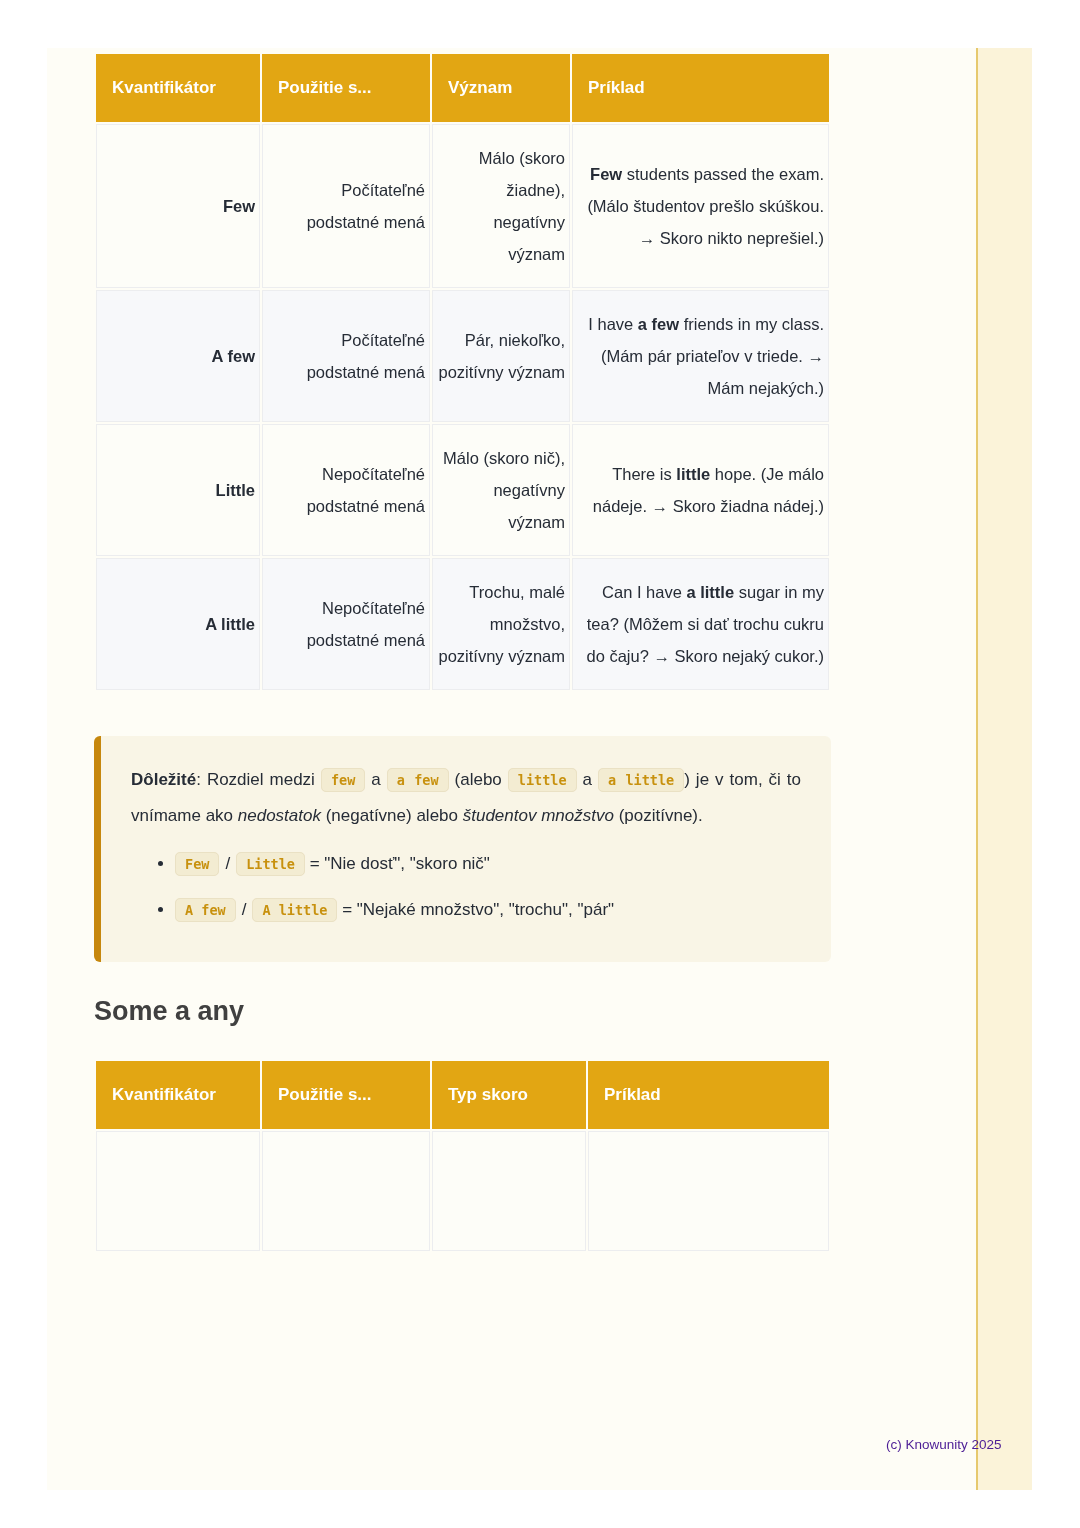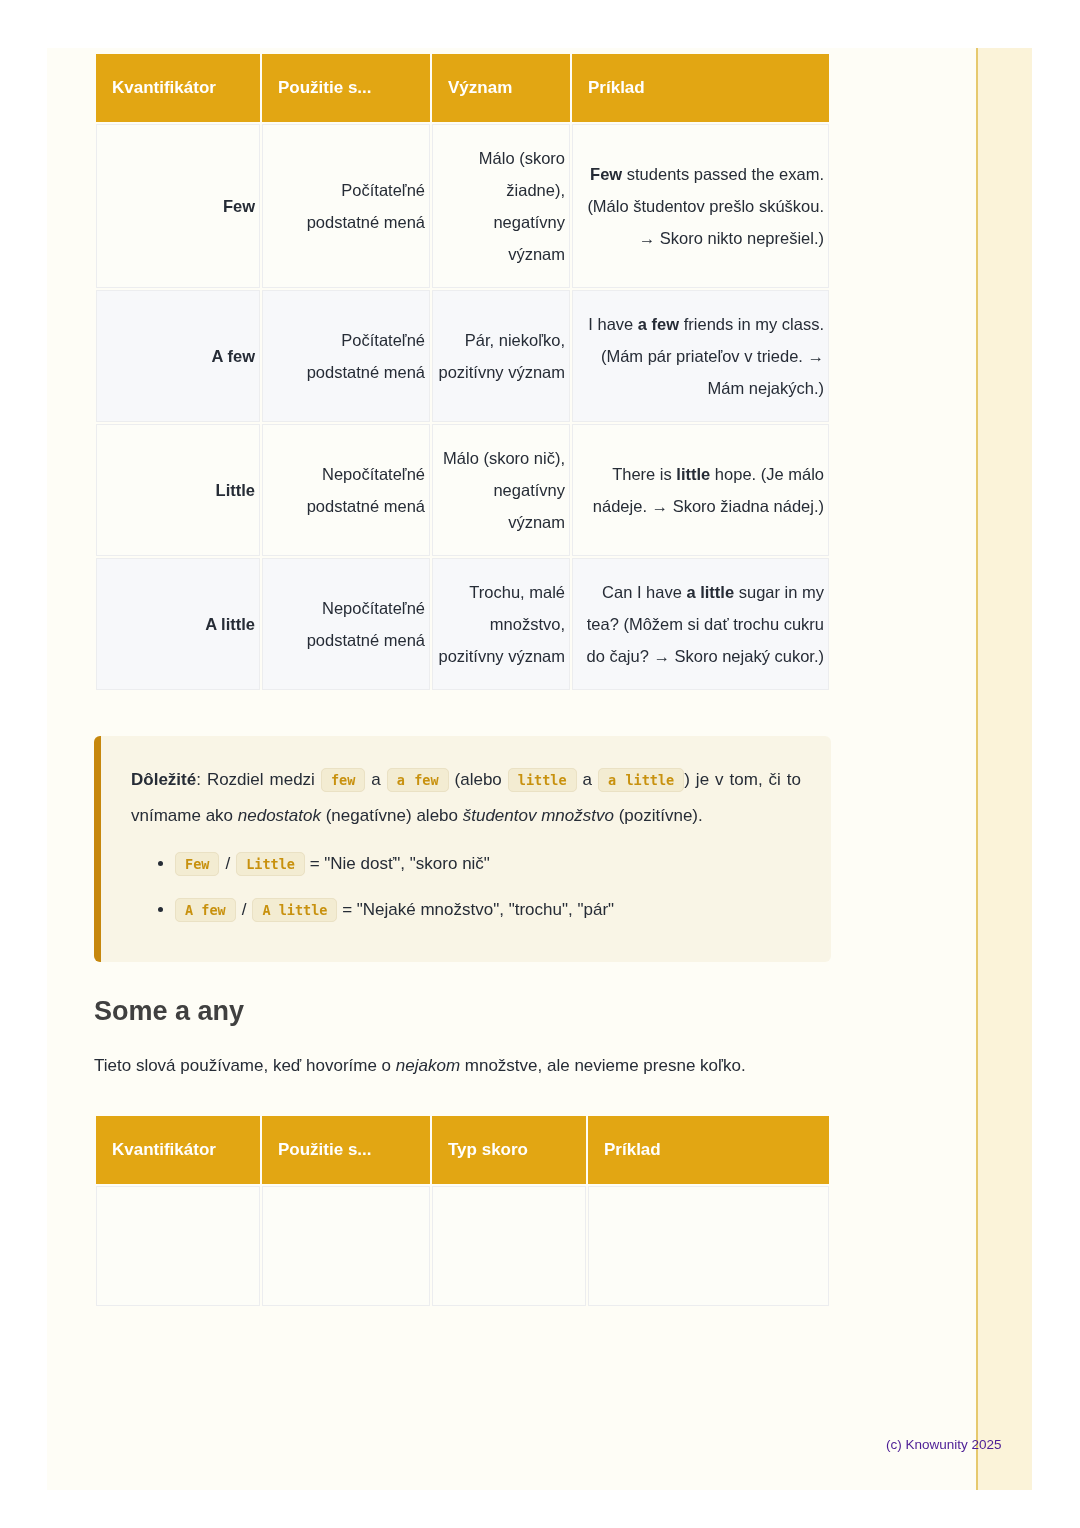--- a/index.html
+++ b/index.html
@@ -172,21 +172,20 @@
 
     <div class="note">
       <p class="note-p"><b>Dôležité</b><span>: Rozdiel medzi </span><code class="chip">few</code><span> a </span><code class="chip">a few</code><span> (alebo </span><code class="chip">little</code><span> a </span><code class="chip">a little</code><span>) je v tom, či to vnímame ako </span><i>nedostatok</i><span> (negatívne) alebo </span><i>študentov množstvo</i><span> (pozitívne).</span></p>
       <ul>
         <li><code class="chip">Few</code><span class="slash">/</span><code class="chip">Little</code><span> = "Nie dosť", "skoro nič"</span></li>
         <li><code class="chip">A few</code><span class="slash">/</span><code class="chip">A little</code><span> = "Nejaké množstvo", "trochu", "pár"</span></li>
       </ul>
     </div>
 
     <h2 class="section-heading">Some a any</h2>
-    <p class="lead"><span>Tieto slová používame, keď hovoríme o </span><i>nejakom</i><span> množstve, ale nevieme presne koľko.</span></p>
 
     <table class="qtable t2">
       <colgroup>
           <col class="c1">
           <col class="c2">
           <col class="c3">
           <col class="c4">
         </colgroup>
       <thead>
         <tr>

